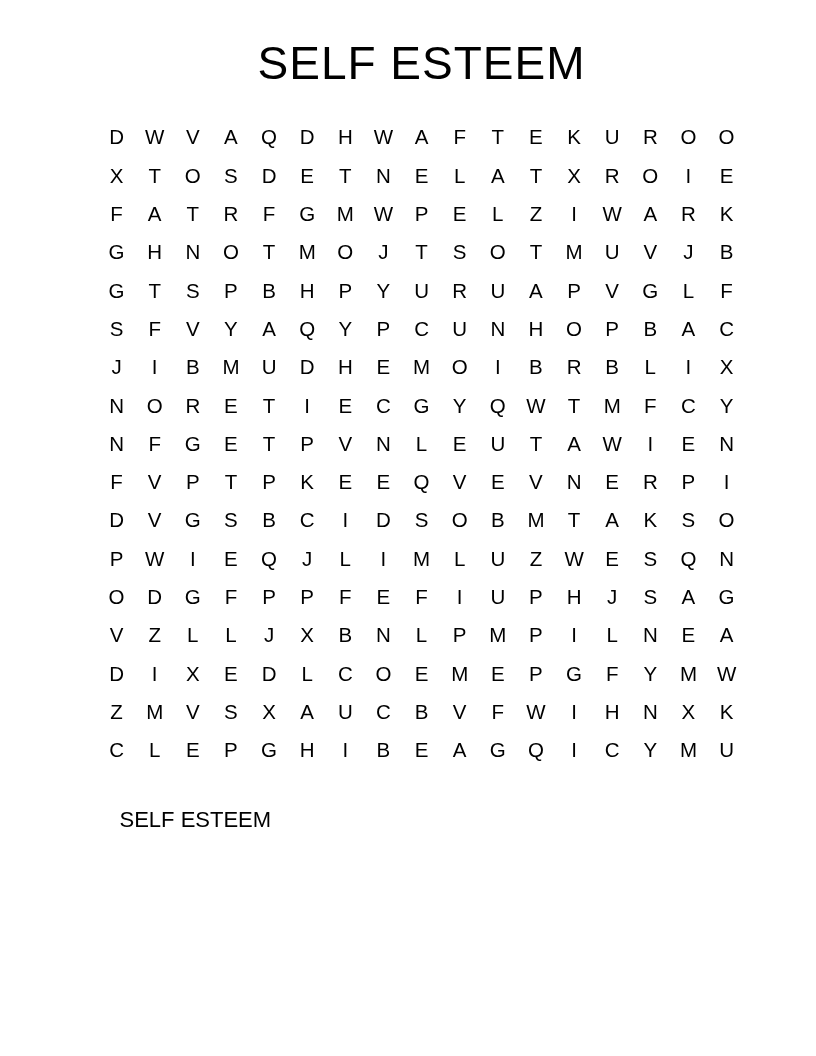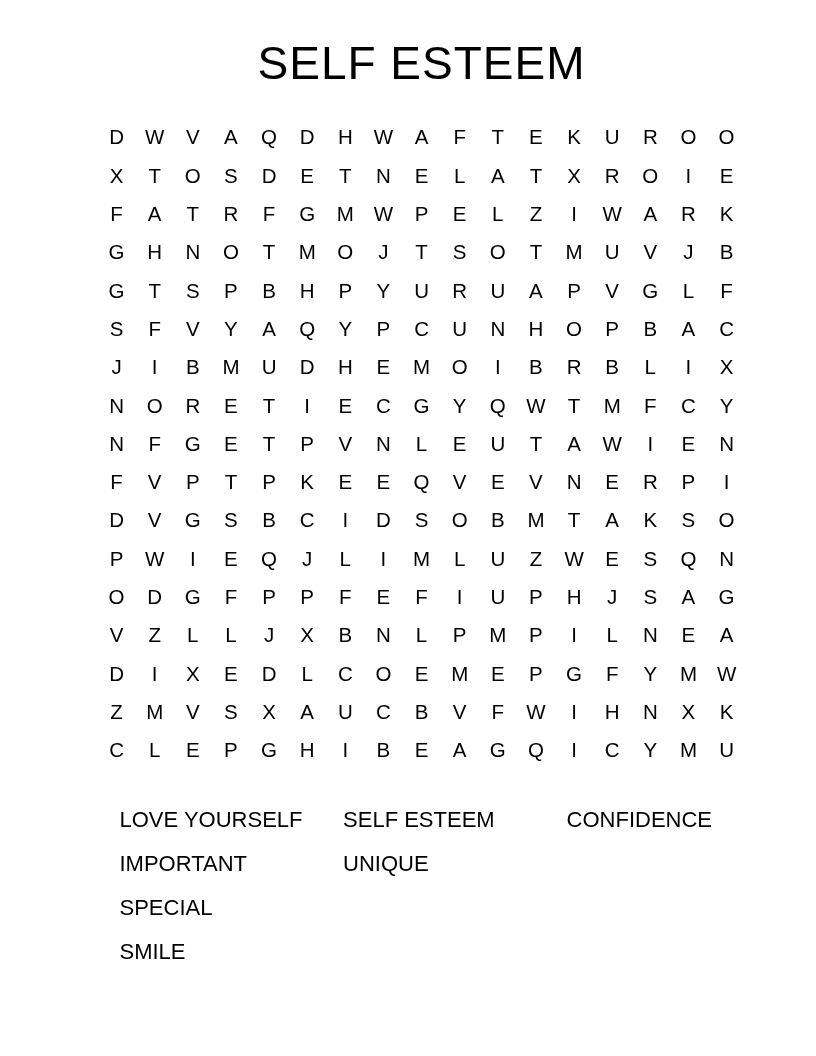--- a/index.html
+++ b/index.html
@@ -400,28 +400,20 @@
       <span class="cell">Q</span>
       <span class="cell">I</span>
       <span class="cell">C</span>
       <span class="cell">Y</span>
       <span class="cell">M</span>
       <span class="cell">U</span>
     </div>
   </div>
 
   <div class="words">
-    <div class="word-col c1">
-      <span class="word">LOVE YOURSELF</span>
-      <span class="word">IMPORTANT</span>
-      <span class="word">SPECIAL</span>
-      <span class="word">SMILE</span>
-    </div>
     <div class="word-col c2">
       <span class="word">SELF ESTEEM</span>
-      <span class="word">UNIQUE</span>
     </div>
     <div class="word-col c3">
-      <span class="word">CONFIDENCE</span>
     </div>
   </div>
 
 </div>
 
 </body></html>

